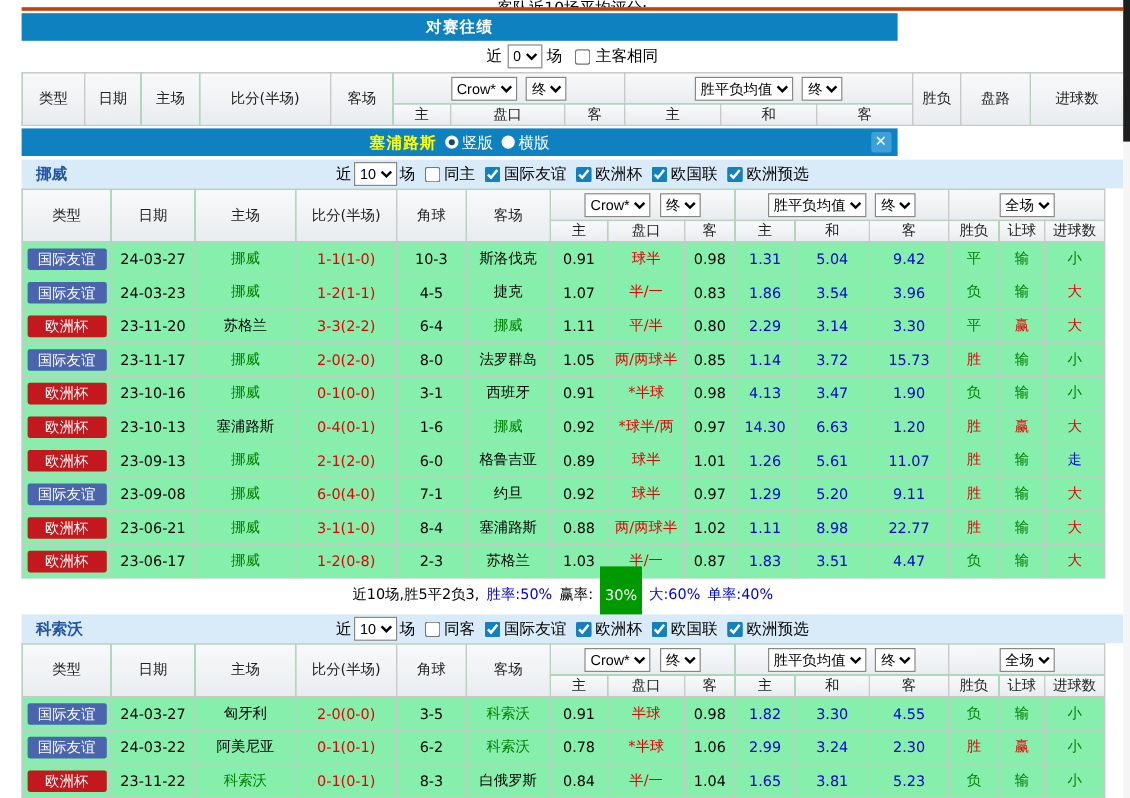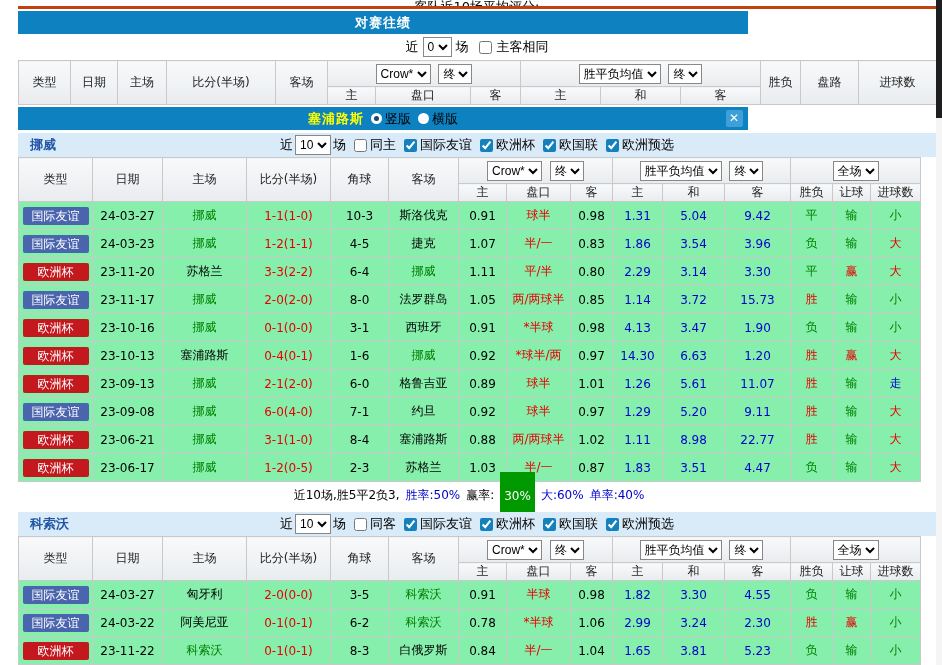--- a/index.html
+++ b/index.html
@@ -11,21 +11,21 @@
   
   .top-cut { height:9px; overflow:hidden; text-align:center; border-bottom:3px solid #c2410c; width:918px; }
   .top-cut span { display:inline-block; margin-top:-7px; font-size:13px; }
 
   
   .blue-bar { position:relative; width:730px; height:23px; margin-top:2px;
               background:#0e81c1; color:#fff; display:flex; align-items:center; justify-content:center;
               font-weight:bold; font-size:13px; letter-spacing:1px; }
   .recent-center { display:flex; align-items:center; gap:3px; }
   .yellow { color:#ffff00; font-weight:bold; }
-  .white-lbl { color:#000000; font-weight:normal; letter-spacing:0;text-align:center; }
+  .white-lbl { color:#ffffff; font-weight:normal; letter-spacing:0;text-align:center; }
   .radio { display:inline-block; width:11px; height:11px; border-radius:50%; background:#fff; position:relative; margin-left:4px; }
   .radio.checked::after { content:""; position:absolute; left:3px; top:3px; width:5px; height:5px; border-radius:50%; background:#18486e; }
   .close-btn { position:absolute; right:5px; top:3px; width:17px; height:17px; background:#3da0d8; color:#fff;
                text-align:center; line-height:17px; font-size:12px; font-weight:bold; cursor:pointer; border-radius:2px; }
 
   
   .filter-row { width:918px; height:26px; display:flex; align-items:center; justify-content:center; gap:4px; font-size:13px; background:#fff; }
   .sel { height:20px; font-size:12px; border:1px solid #888; background:#fff; }
   .cb  { width:13px; height:13px; margin:0 1px 0 6px; vertical-align:middle; accent-color:#1581bc; }
 
@@ -360,21 +360,21 @@
             <td class="t-blue">8.98</td>
             <td class="t-blue">22.77</td>
             <td class="t-red">胜</td>
             <td class="t-green">输</td>
             <td class="t-red">大</td>
           </tr>
           <tr>
             <td><span class="badge badge-red">欧洲杯</span></td>
             <td>23-06-17</td>
             <td class="t-green">挪威</td>
-            <td class="t-red">1-2(0-5)</td>
+            <td class="t-red">1-2(0-8)</td>
             <td>2-3</td>
             <td>苏格兰</td>
             <td>1.03</td>
             <td class="t-red">半/一</td>
             <td>0.87</td>
             <td class="t-blue">1.83</td>
             <td class="t-blue">3.51</td>
             <td class="t-blue">4.47</td>
             <td class="t-green">负</td>
             <td class="t-green">输</td>

